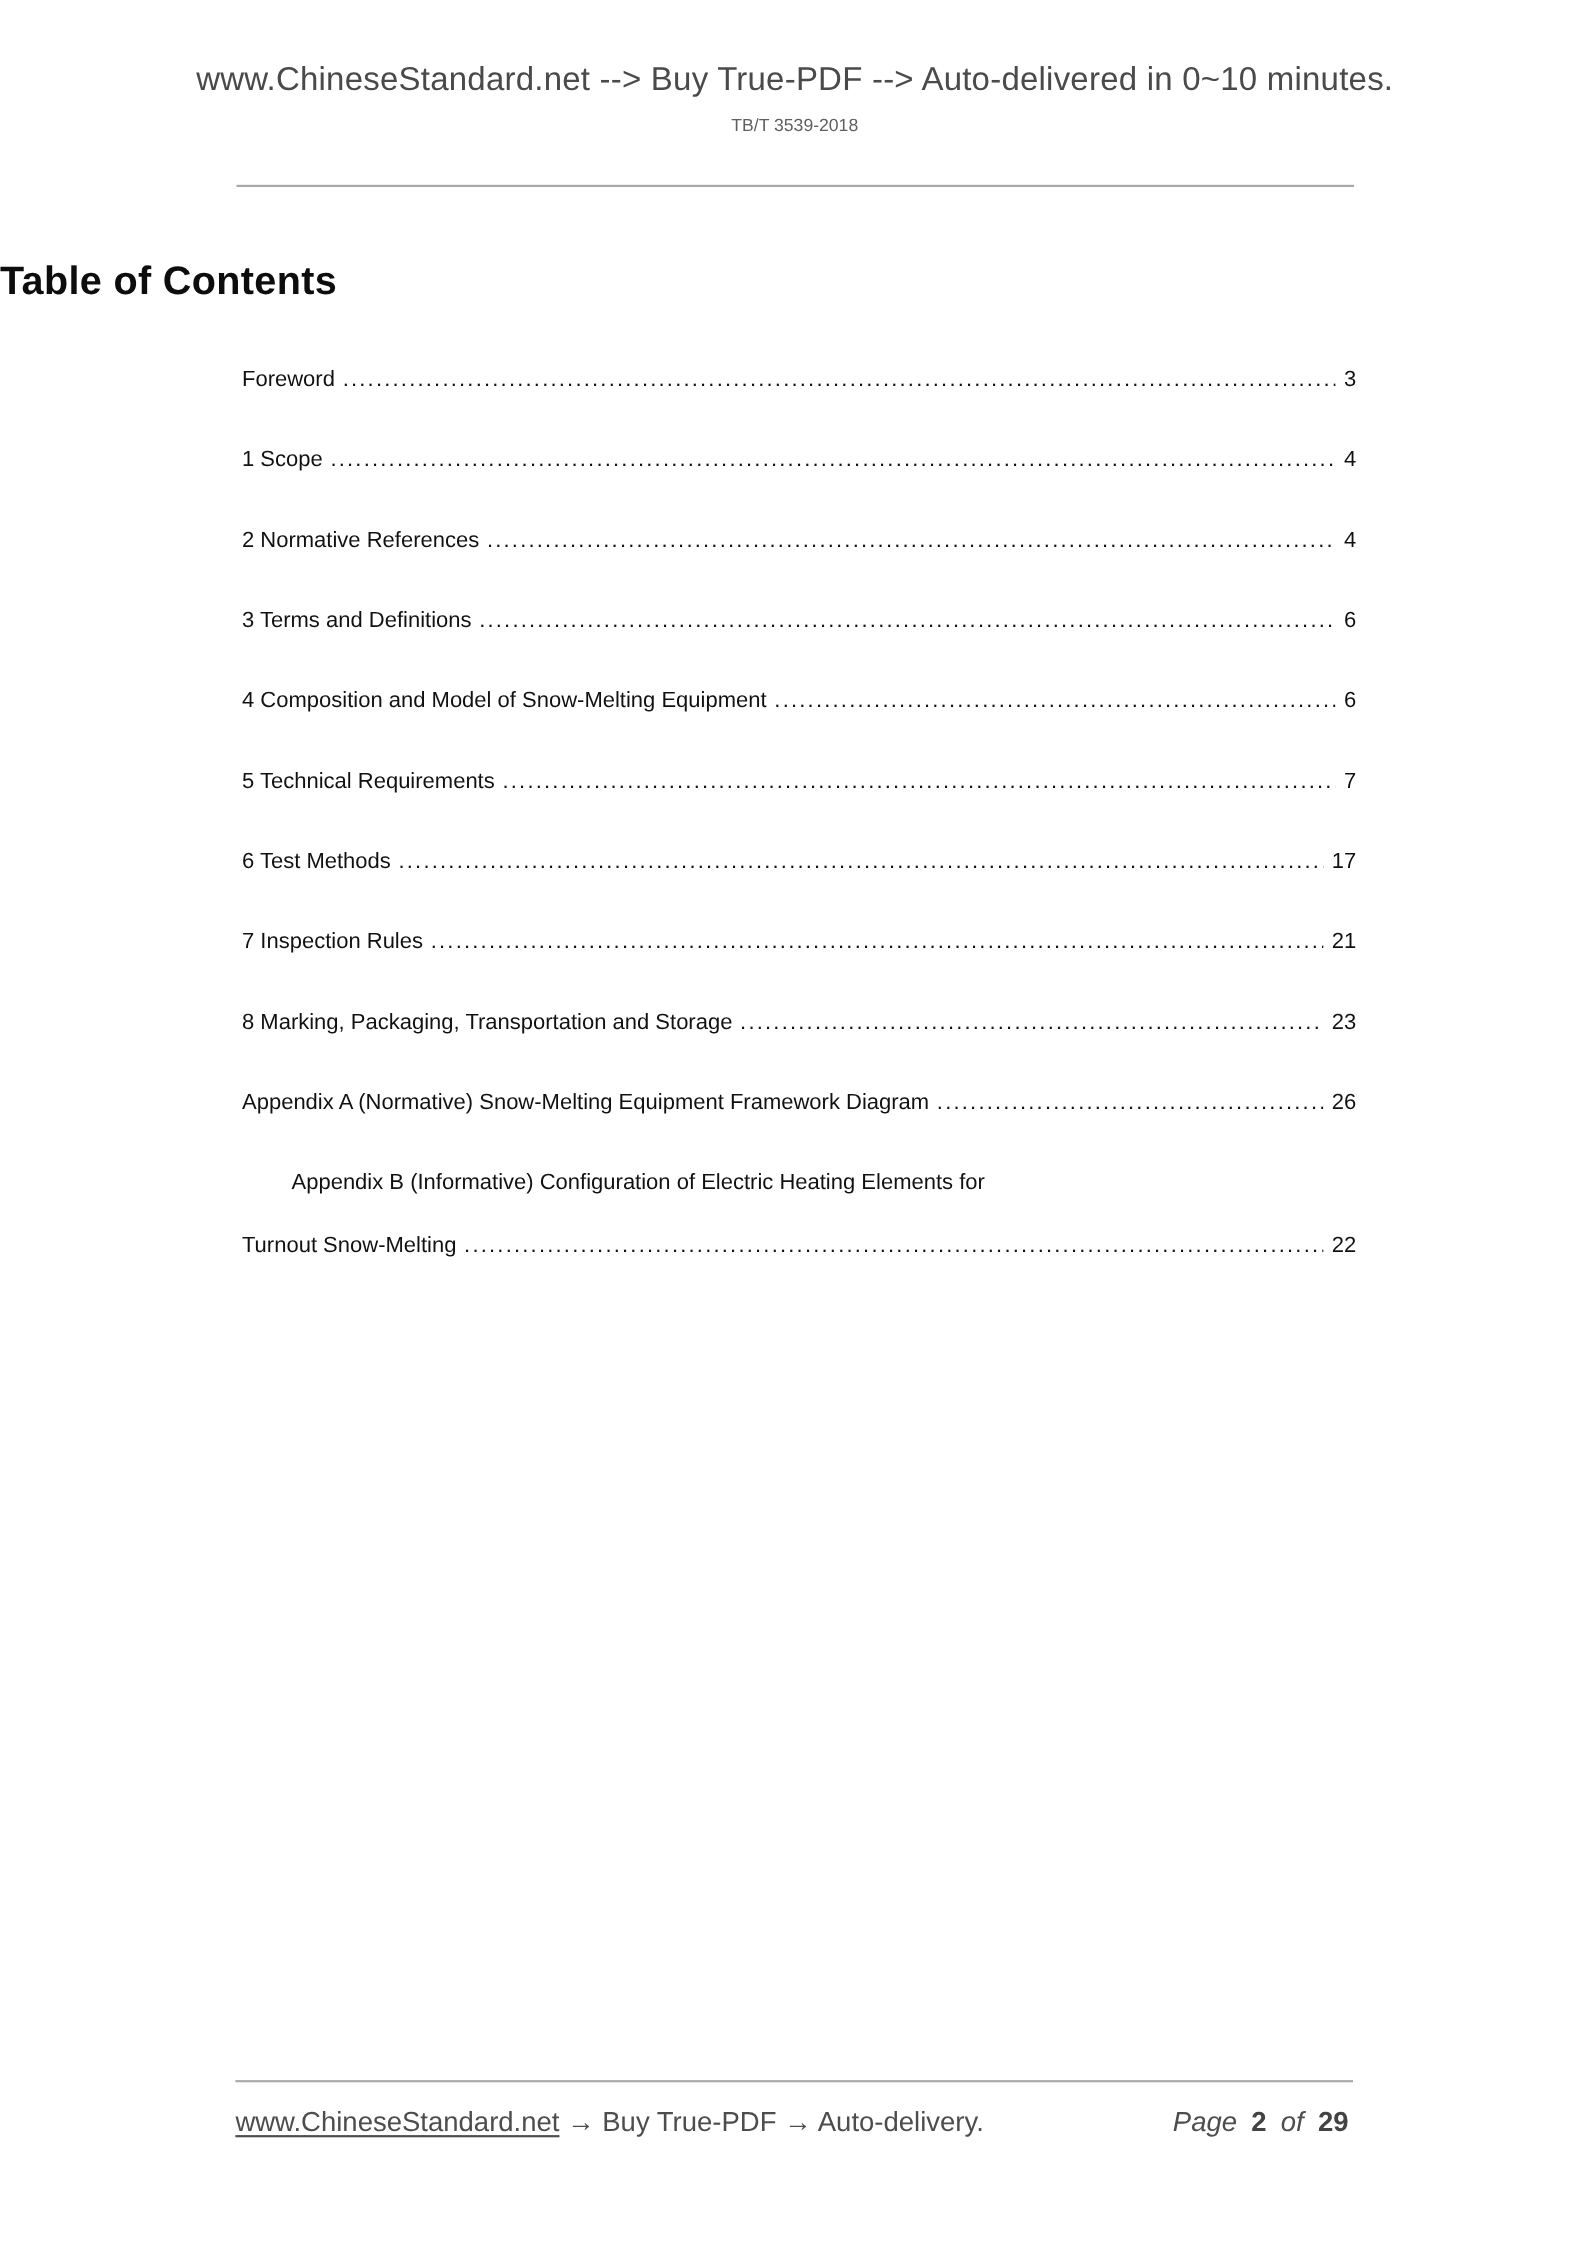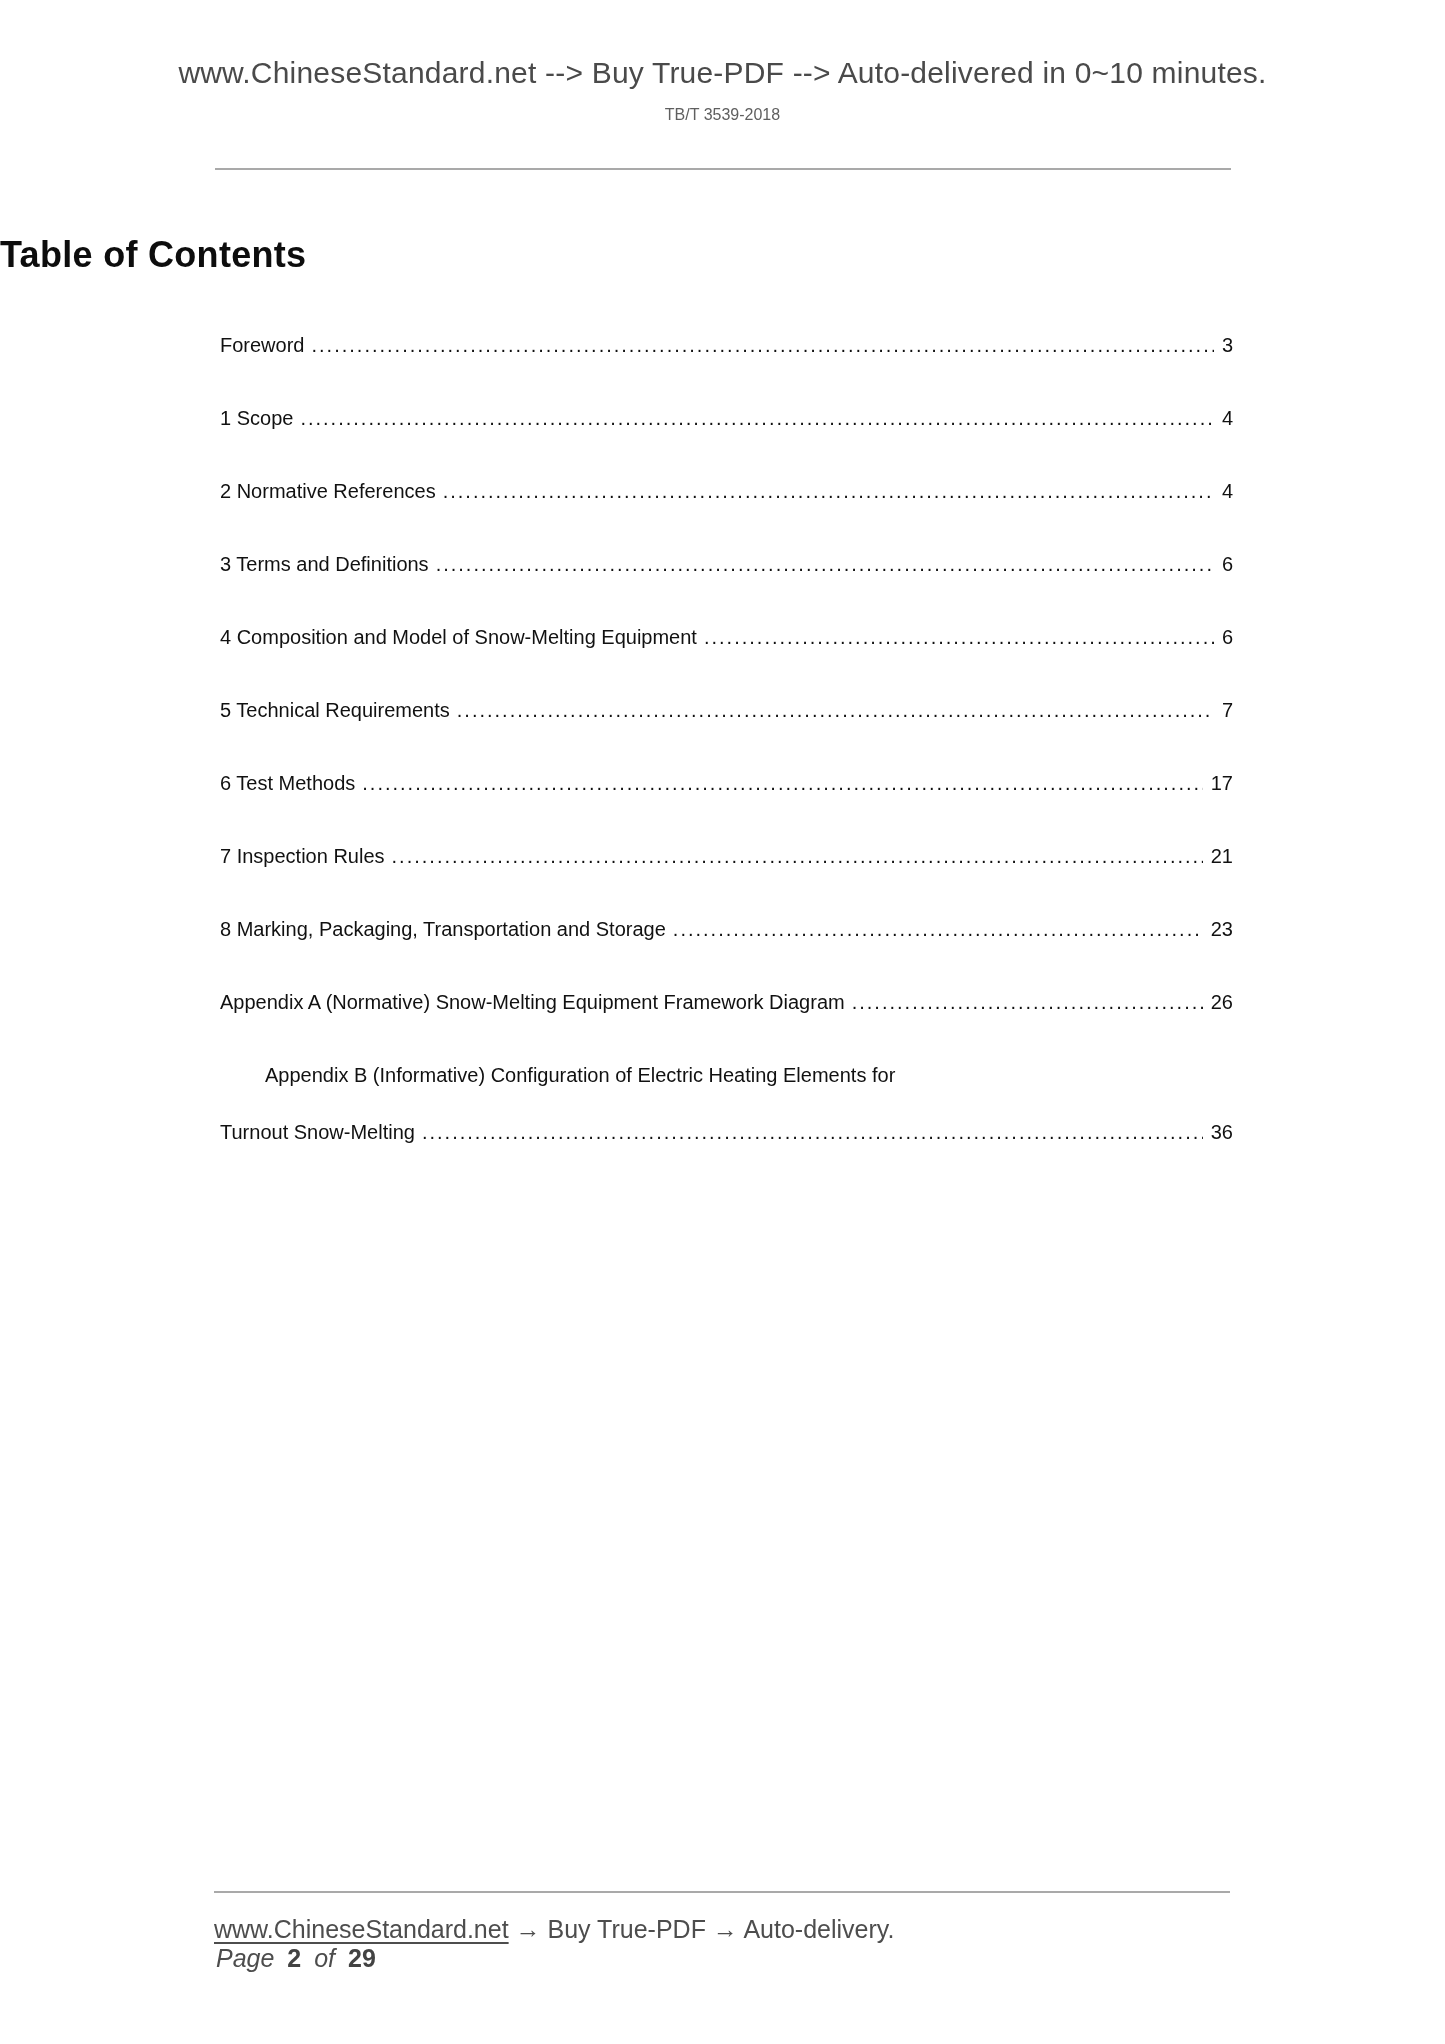--- a/index.html
+++ b/index.html
@@ -90,21 +90,20 @@
   }
   .footer .rule { width: 100%; }
 
   .footer-row {
     margin-top: 22px;
     display: flex;
     justify-content: space-between;
     align-items: baseline;
     font-size: 25px;
     color: #4d4d4d;
-    flex-direction: column;
   }
 
   .footer-link {
     text-decoration: underline;
     text-underline-offset: 4px;
     color: #4d4d4d;
     cursor: pointer;
   }
 
   .page-indicator b { font-weight: bold; margin: 0 4px; color: #434343; }
@@ -185,21 +184,21 @@
       <span class="toc-page">26</span>
     </div>
 
     <div class="toc-row wrap-first">
       <span class="toc-label indent">Appendix B (Informative) Configuration of Electric Heating Elements for</span>
     </div>
 
     <div class="toc-row">
       <span class="toc-label">Turnout Snow-Melting</span>
       <span class="leader"></span>
-      <span class="toc-page">36</span>
+      <span class="toc-page">22</span>
     </div>
 
   </div>
 
   <div class="footer">
     <div class="rule"></div>
     <div class="footer-row">
       <div class="footer-left">
         <span class="footer-link">www.ChineseStandard.net</span>
         <span>→ Buy True-PDF → Auto-delivery.</span>

